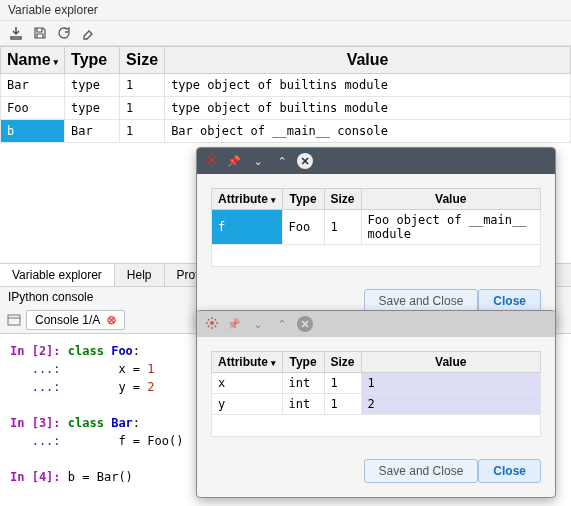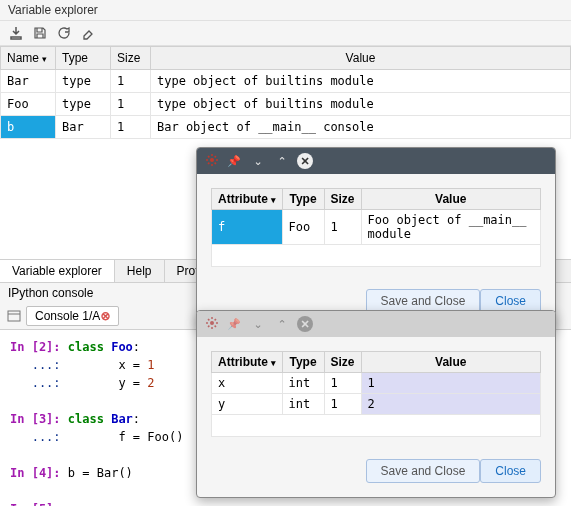--- a/index.html
+++ b/index.html
@@ -1,31 +1,31 @@
 <!DOCTYPE html>
 <html><head>
 <meta charset="utf-8">
 <style>
 * { box-sizing: border-box; margin: 0; padding: 0; }
 body { font-family: -apple-system, BlinkMacSystemFont, "Segoe UI", Arial, sans-serif; font-size: 12px; background: #f0f0f0; width: 571px; height: 506px; overflow: hidden; position: relative; }
 .panel-title { background: #f5f5f5; padding: 3px 8px; font-size: 12px; color: #333; border-bottom: 1px solid #e0e0e0; }
 .toolbar { background: #f5f5f5; padding: 4px 8px; display: flex; gap: 8px; border-bottom: 1px solid #e0e0e0; }
 .toolbar-icon { width: 16px; height: 16px; display: flex; align-items: center; justify-content: center; color: #555; cursor: pointer; }
 .var-table { width: 100%; border-collapse: collapse; background: white; }
-.var-table th { background: #f0f0f0; border: 1px solid #d0d0d0; padding: 4px 6px; font-weight: normal; font-size: 12px; text-align: left; position: relative; }
+.var-table th { background: #f0f0f0; border: 1px solid #d0d0d0; padding: 4px 6px; font-weight: bold; font-size: 16px; text-align: left; position: relative; }
 .var-table th.center { text-align: center; }
 .var-table td { border: 1px solid #e5e5e5; padding: 4px 6px; font-size: 12px; font-family: monospace; }
 .var-table .sel td:first-child { background: #1ca4e0; color: white; }
 .dropdown-arrow::after { content: "▾"; margin-left: 3px; font-size: 9px; }
 .tabs-row { display: flex; background: #f0f0f0; border-top: 1px solid #d0d0d0; border-bottom: 1px solid #d0d0d0; }
 .tab { padding: 4px 12px; border-right: 1px solid #d0d0d0; font-size: 12px; background: #f0f0f0; cursor: pointer; }
 .tab.active { background: white; }
 .console-title { padding: 3px 8px; font-size: 12px; background: #f5f5f5; }
 .console-tabs { display: flex; background: #f5f5f5; padding: 3px 6px; gap: 4px; align-items: center; border-bottom: 1px solid #d0d0d0; }
-.console-tab { display: flex; align-items: center; border: 1px solid #c0c0c0; padding: 2px 8px; background: white; font-size: 12px; border-radius: 2px; }
+.console-tab { display: flex; align-items: center; gap: 6px; border: 1px solid #c0c0c0; padding: 2px 8px; background: white; font-size: 12px; border-radius: 2px; }
 .console-close { color: #d9534f; font-weight: bold; cursor: pointer; }
 .console-body { background: white; padding: 8px 10px; font-family: monospace; font-size: 12px; line-height: 1.5; height: 200px; white-space: pre; }
 .prompt-in { color: #a21caf; font-weight: bold; }
 .prompt-cont { color: #0a2f8a; }
 .kw { color: #008000; font-weight: bold; }
 .cls { color: #0000c0; font-weight: bold; }
 .num { color: #aa3311; }
 .popup { position: absolute; background: #f5f5f5; border: 1px solid #888; border-radius: 4px; box-shadow: 0 4px 12px rgba(0,0,0,0.3); }
 .popup-title { background: #4a5560; color: #e8e8e8; padding: 4px 8px; display: flex; align-items: center; gap: 6px; font-size: 12px; border-radius: 3px 3px 0 0; }
 .popup-title.inactive { background: #d0d0d0; color: #888; }
@@ -34,21 +34,21 @@
 .popup-title .title-close { background: #eee; color: #333; border-radius: 50%; width: 16px; height: 16px; font-weight: bold; }
 .popup-body { padding: 14px; }
 .popup-table { width: 100%; border-collapse: collapse; background: white; }
 .popup-table th { background: #f0f0f0; border: 1px solid #d0d0d0; padding: 3px 6px; font-weight: bold; font-size: 12px; }
 .popup-table th.center { text-align: center; }
 .popup-table td { border: 1px solid #e5e5e5; padding: 3px 6px; font-size: 12px; font-family: monospace; }
 .popup-table .sel td:first-child { background: #1ca4e0; color: white; }
 .popup-table td.intval { background: #dcdcf5; }
 .popup-footer { display: flex; justify-content: flex-end; padding: 8px 14px 14px 14px; }
 .btn { padding: 4px 14px; border: 1px solid #a8c0e0; border-radius: 3px; background: #eaf2fc; font-size: 12px; color: #555; cursor: pointer; }
-.btn.primary { color: #1a6ec0; font-weight: 400; background: #e2eefc; }
+.btn.primary { color: #1a6ec0; font-weight: 700; background: #e2eefc; }
 .gear-svg { fill: #c0392b; }
 .empty-row td { height: 22px; }
 </style>
 </head>
 <body>
 
 <div class="panel-title">Variable explorer</div>
 <div class="toolbar">
   <span class="toolbar-icon">
     <svg width="14" height="14" viewBox="0 0 14 14">

